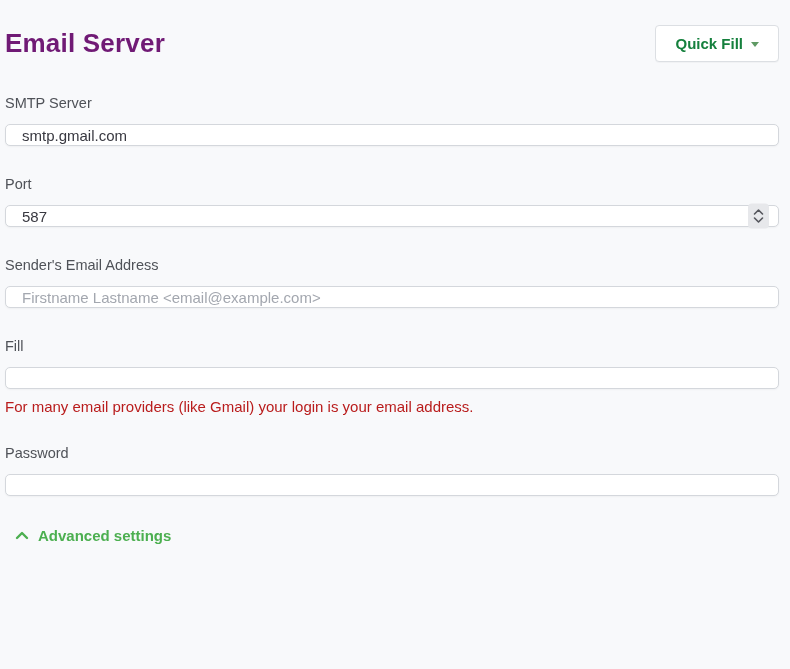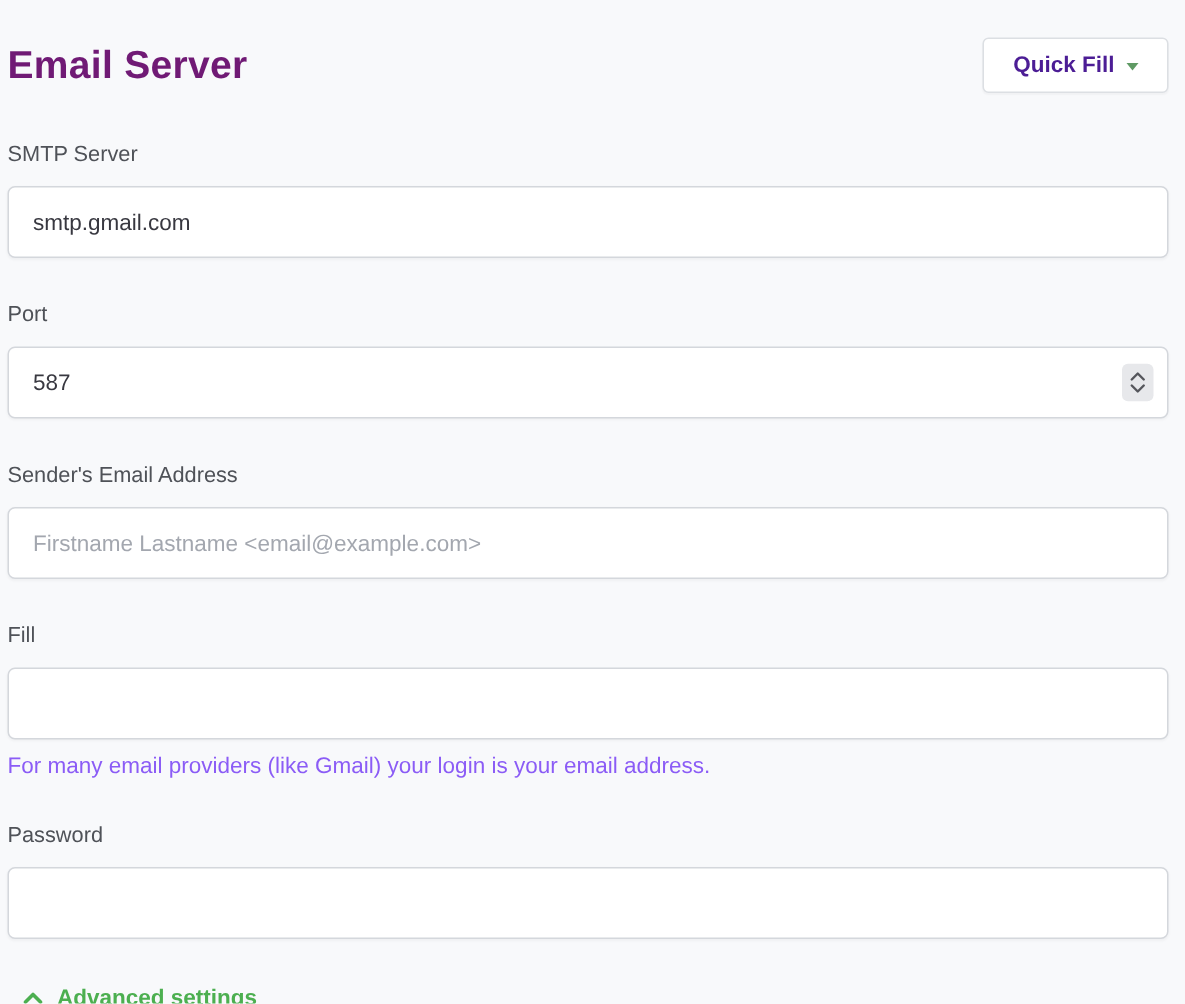--- a/index.html
+++ b/index.html
@@ -34,21 +34,21 @@
     background: #ffffff;
     border: 1px solid #dcdfe3;
     border-radius: 4px;
     display: inline-flex;
     align-items: center;
     gap: 8px;
     cursor: pointer;
     font-family: "Liberation Sans", sans-serif;
     font-size: 15px;
     font-weight: 600;
-    color: #4c1d95;
+    color: #15803d;
     box-shadow: 0 1px 1px rgba(0,0,0,0.03);
   }
   .caret-down {
     width: 0; height: 0;
     border-left: 4px solid transparent;
     border-right: 4px solid transparent;
     border-top: 5px solid #5f9a64;
     margin-top: 1px;
   }
   
@@ -56,21 +56,21 @@
   .form-group { margin-bottom: 30px; }
   .field-label {
     display: block;
     font-size: 14.5px;
     color: #4f5258;
     margin-bottom: 13px;
   }
   .text-input {
     display: block;
     width: 100%;
-    height: 48px;
+    height: 22px;
     background: #ffffff;
     border: 1px solid #d4d7dc;
     border-radius: 5px;
     padding: 0 16px;
     font-family: "Liberation Sans", sans-serif;
     font-size: 15px;
     color: #383840;
     box-shadow: 0 1px 2px rgba(0,0,0,0.04);
     outline: none;
   }
@@ -88,21 +88,21 @@
     display: flex;
     flex-direction: column;
     align-items: center;
     justify-content: center;
     gap: 1px;
     cursor: pointer;
   }
   .help-text {
     margin-top: 9px;
     font-size: 15px;
-    color: #8b5cf6;
+    color: #b91c1c;
   }
   
   .advanced-row {
     margin-top: 31px;
     padding-left: 10px;
     display: flex;
     align-items: center;
     gap: 9px;
     cursor: pointer;
   }

